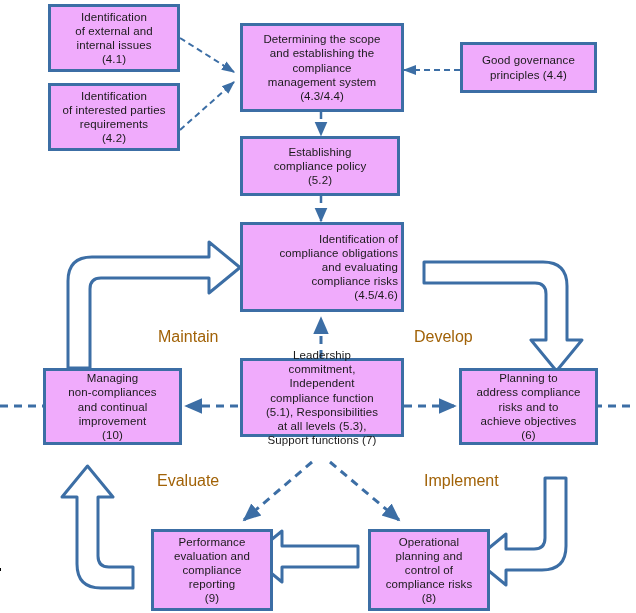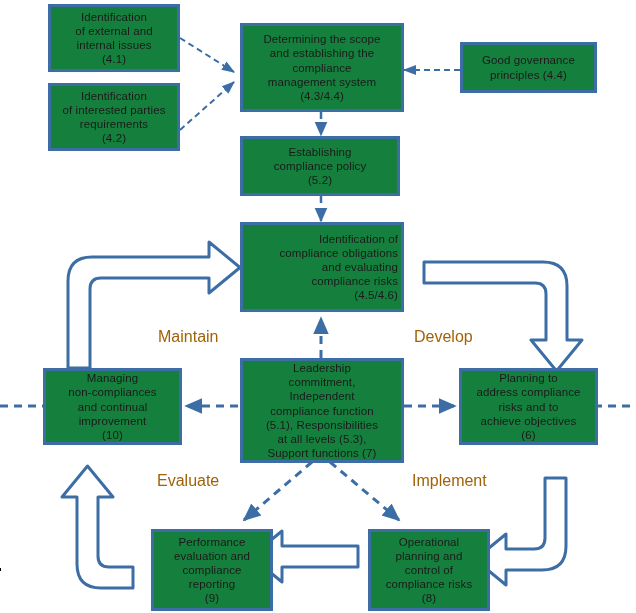--- a/index.html
+++ b/index.html
@@ -20,21 +20,21 @@
   #vector-layer {
     position: absolute;
     left: 0; top: 0;
     width: 636px;
     height: 613px;
   }
   .node {
     position: absolute;
     box-sizing: border-box;
     border: 3px solid #3C6EA5;
-    background: #15803d;
+    background: #f0abfc;
     color: #1a1a1a;
     display: flex;
     align-items: center;
     justify-content: center;
     text-align: center;
     line-height: 1.22;
     font-size: 11.5px;
     letter-spacing: 0.1px;
     z-index: 3;
     padding: 8px 3px;
@@ -152,21 +152,21 @@
   </div>
 
   <div class="node" style="left:240px; top:222px; width:164px; height:90px;">
     <span style="white-space:pre-line;text-align:right;">Identification of
 compliance obligations
 and evaluating
 compliance risks
 (4.5/4.6)</span>
   </div>
 
-  <div class="node" style="left:240px; top:358px; width:164px; height:105px;">
+  <div class="node" style="left:240px; top:358px; width:164px; height:79px;">
     <span style="white-space:pre-line;">Leadership
 commitment,
 Independent
 compliance function
 (5.1), Responsibilities
 at all levels (5.3),
 Support functions (7)</span>
   </div>
 
   <div class="node" style="left:43px; top:368px; width:139px; height:77px;">
@@ -197,17 +197,17 @@
     <span style="white-space:pre-line;">Operational
 planning and
 control of
 compliance risks
 (8)</span>
   </div>
 
   <div class="phase-label" style="left:158px; top:328px;">Maintain</div>
   <div class="phase-label" style="left:414px; top:328px;">Develop</div>
   <div class="phase-label" style="left:157px; top:472px;">Evaluate</div>
-  <div class="phase-label" style="left:412px; top:472px;text-align:center;">Implement</div>
+  <div class="phase-label" style="left:424px; top:472px;text-align:center;">Implement</div>
 
   <div class="side-label" id="label-improve">Improve</div>
 
 </div>
 
 </body></html>

